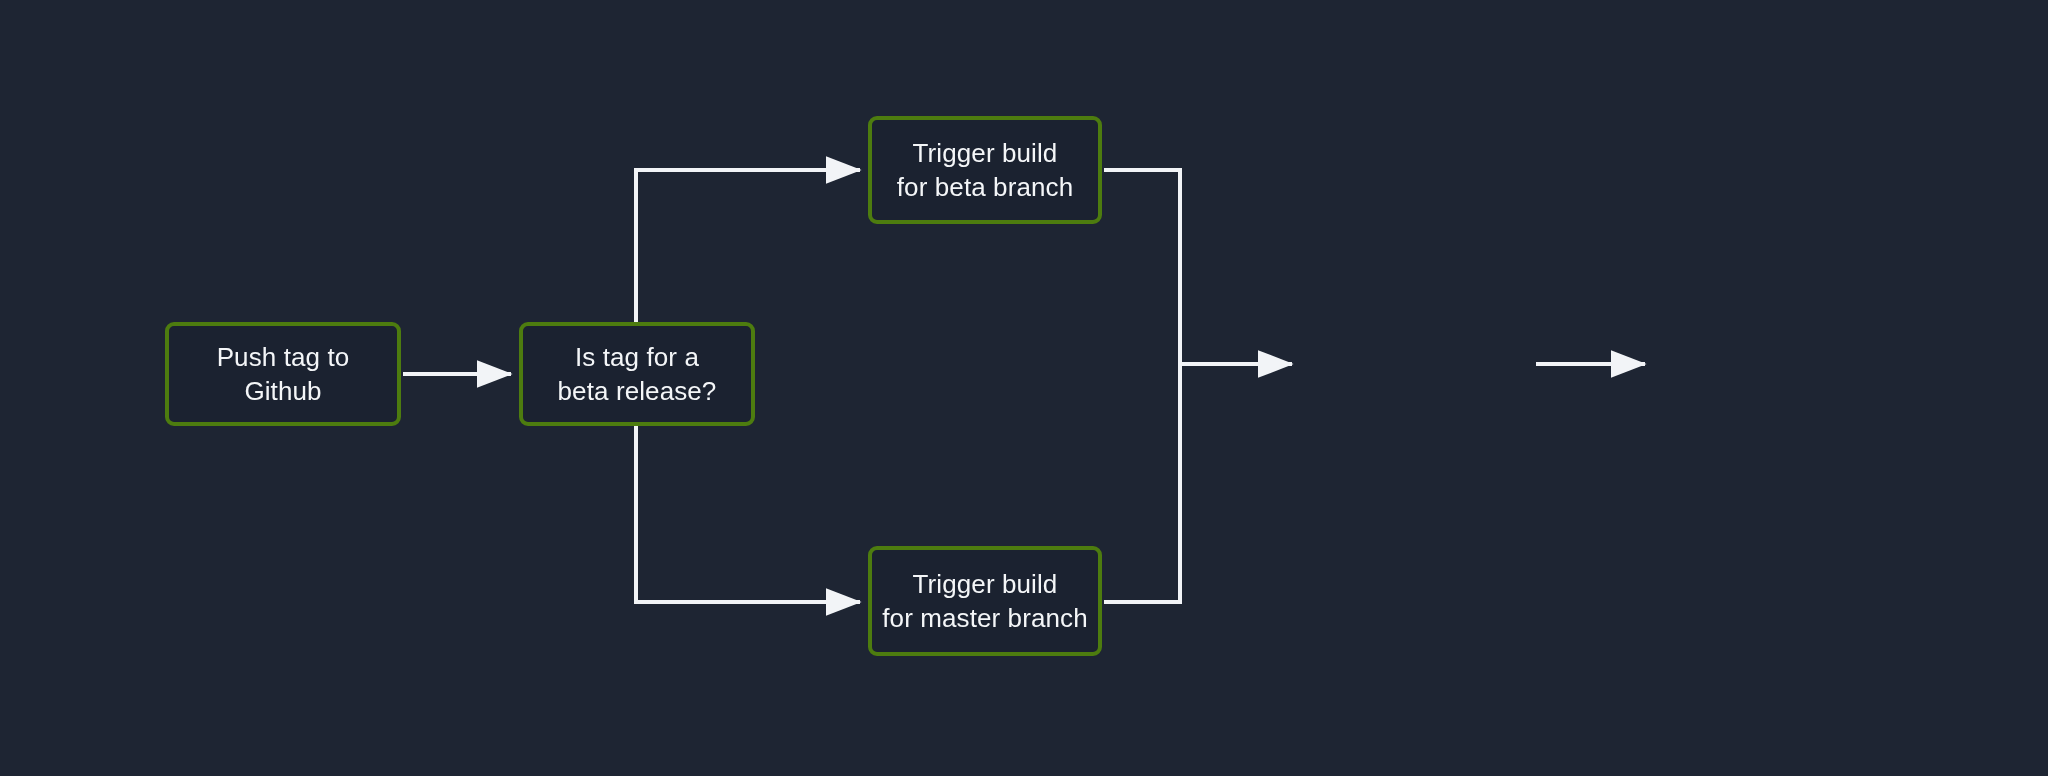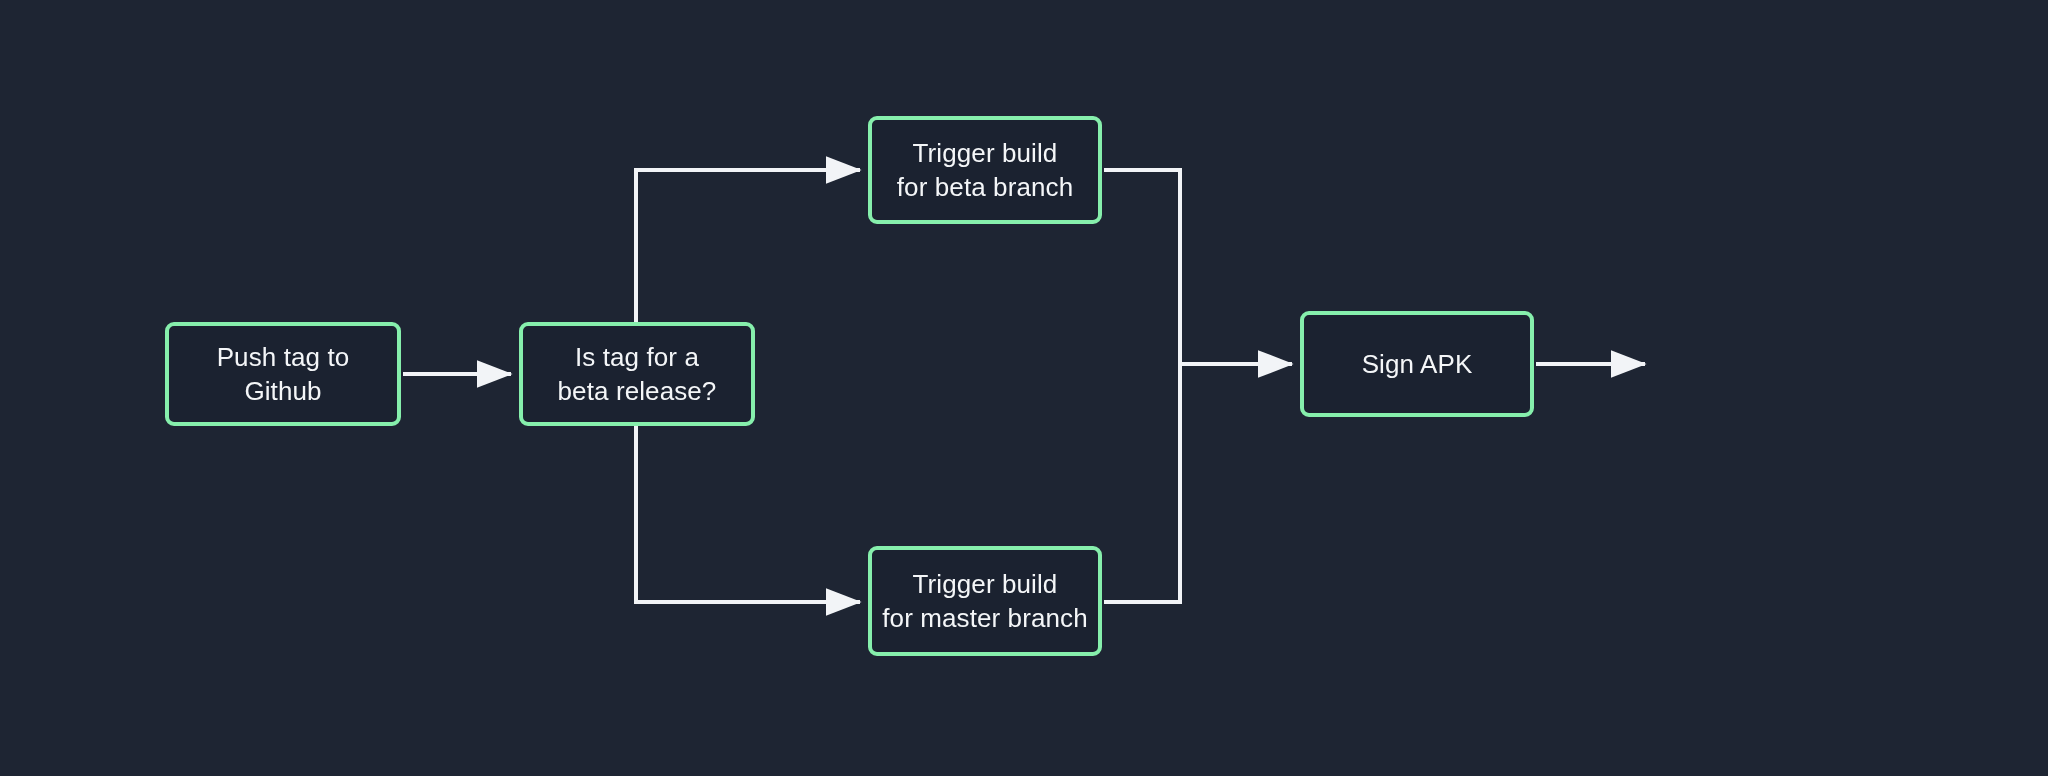--- a/index.html
+++ b/index.html
@@ -22,21 +22,21 @@
   #edge-layer {
     position: absolute;
     top: 0;
     left: 0;
     width: 2048px;
     height: 776px;
   }
   .node {
     position: absolute;
     box-sizing: border-box;
-    border: 4px solid #86efac;
+    border: 4px solid #4d7c0f;
     border-radius: 9px;
     background: #1b2230;
     display: flex;
     align-items: center;
     justify-content: center;
     text-align: center;
     color: #f4f6f8;
     font-size: 26px;
     line-height: 1.32;
     letter-spacing: 0.1px;
@@ -85,18 +85,15 @@
   <div class="node" style="left:868px; top:116px; width:234px; height:108px;">
     <span class="node-label">Trigger build
 for beta branch</span>
   </div>
 
   <div class="node" style="left:868px; top:546px; width:234px; height:110px;">
     <span class="node-label">Trigger build
 for master branch</span>
   </div>
 
-  <div class="node" style="left:1300px; top:311px; width:234px; height:106px;">
-    <span class="node-label">Sign APK</span>
-  </div>
 
 
 </div>
 
 </body></html>

